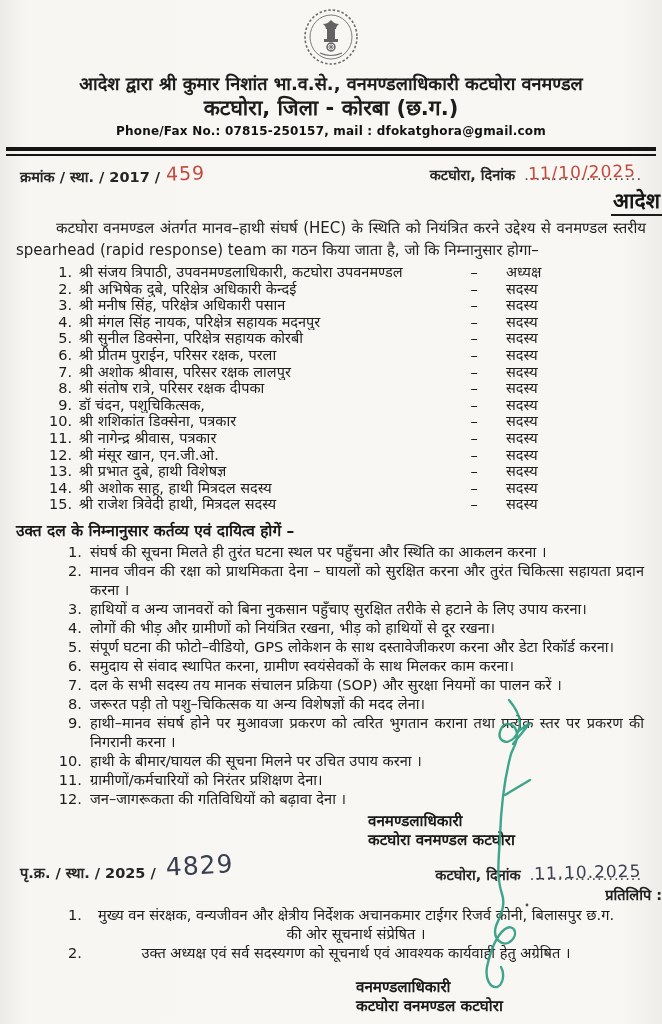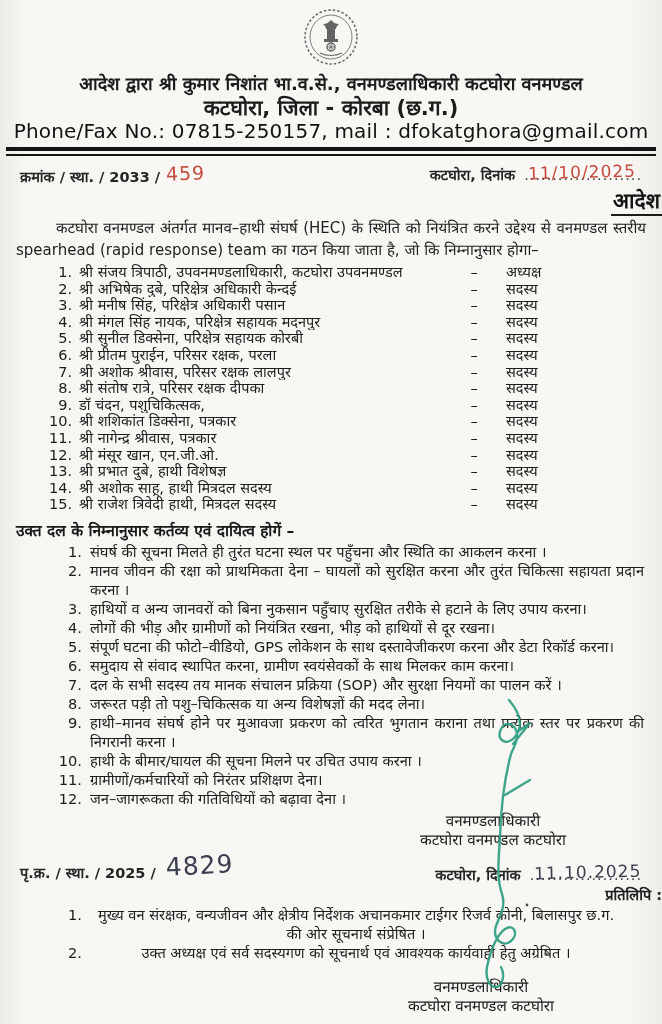--- a/index.html
+++ b/index.html
@@ -10,21 +10,21 @@
     background:linear-gradient(90deg,#ecebe7 0,#f7f6f3 4%,#f8f7f4 94%,#efede9 100%);
     font-family:"DejaVu Sans","Liberation Sans",sans-serif;
     color:#222;
     overflow:hidden;
     box-sizing:border-box;
   }
   .header{text-align:center;padding-top:8px;}
   .emblem{width:56px;height:58px;margin:0 auto 6px auto;opacity:.85;}
   .h1{font-size:18px;font-weight:700;line-height:24px;padding:0 30px;color:#1c1c1c;}
   .h2{font-size:21px;font-weight:700;line-height:24px;color:#1c1c1c;}
-  .h3{font-size:20px;font-weight:400;line-height:23px;color:#111;letter-spacing:.2px;}
+  .h3{font-size:12px;font-weight:700;line-height:23px;color:#111;letter-spacing:.2px;}
   .rule{margin:4px 6px 0 6px;border-top:4px solid #151515;border-bottom:2px solid #151515;height:3px;}
   .refrow{display:flex;justify-content:space-between;align-items:flex-start;padding:8px 20px 0 20px;font-size:14.5px;font-weight:600;color:#262626;}
   .hw{font-weight:500;letter-spacing:1px;white-space:nowrap;}
   .hw.red{color:#c44a3e;}
   .hw.darkink{color:#3c4152;}
   .num-hw{font-size:19px;display:inline-block;transform:rotate(-2deg) translateY(-2px);margin-left:6px;}
   .dotline{position:relative;display:inline-block;margin-left:4px;min-width:108px;}
   .dots{letter-spacing:1px;color:#444;font-weight:500;}
   .dotline .over{position:absolute;left:4px;bottom:1px;font-size:17px;transform:rotate(-1.5deg);}
   .big-hw{font-size:25px;transform:rotate(-3deg) translateY(-4px);display:inline-block;margin-left:10px;color:#3a3f50;font-weight:500;}
@@ -35,21 +35,21 @@
   .trow{display:flex;font-size:14.5px;line-height:16.6px;font-weight:500;color:#1d1d1d;}
   .tnum{width:24px;text-align:right;margin-right:7px;flex:none;}
   .tname{flex:1;white-space:nowrap;overflow:hidden;}
   .tdash{width:56px;text-align:center;flex:none;}
   .trole{width:92px;flex:none;padding-left:4px;}
   .duties-head{margin:6px 0 1px 16px;font-size:15.5px;font-weight:700;color:#191919;}
   .dutieslist{margin:0 18px 0 52px;}
   .drow{display:flex;font-size:14.6px;line-height:19px;font-weight:500;color:#1d1d1d;}
   .dnum{width:30px;text-align:right;margin-right:8px;flex:none;}
   .dtext{flex:1;text-align:justify;}
-  .sig{width:250px;text-align:center;font-size:15.2px;font-weight:400;line-height:19.5px;color:#1a1a1a;}
+  .sig{width:250px;font-size:15.2px;font-weight:700;line-height:19.5px;color:#1a1a1a;}
   .sig1{margin:4px 44px 0 auto;}
   .sig2{margin:16px 56px 0 auto;}
   .endrow{padding:4px 20px 0 20px;align-items:flex-end;}
   .copy-label{margin:0 0 1px 20px;font-size:14.5px;font-weight:700;color:#202020;text-align:right;}
   .copylist{margin:0 40px 0 52px;}
   .copyrow .dtext{text-align:center;}
   .signature-overlay{position:absolute;left:0;top:0;width:662px;height:1024px;pointer-events:none;}
 </style>
 </head>
 <body>
@@ -71,21 +71,21 @@
     </div>
     <div class="h1">आदेश द्वारा श्री कुमार निशांत भा.व.से., वनमण्डलाधिकारी कटघोरा वनमण्डल</div>
     <div class="h2">कटघोरा, जिला - कोरबा (छ.ग.)</div>
     <div class="h3">Phone/Fax No.: 07815-250157, mail : dfokatghora@gmail.com</div>
   </div>
 
   <div class="rule"></div>
 
   <div class="refrow">
     <div>
-      <span>क्रमांक / स्था. / 2033 /</span><span class="hw red num-hw">459</span>
+      <span>क्रमांक / स्था. / 2017 /</span><span class="hw red num-hw">459</span>
     </div>
     <div>
       <span>कटघोरा, दिनांक</span>
       <span class="dotline"><span class="dots">.....................</span><span class="hw red over">11/10/2025</span></span>
     </div>
   </div>
 
   <div class="title">
     <span class="title-text">आदेश</span>
   </div>

